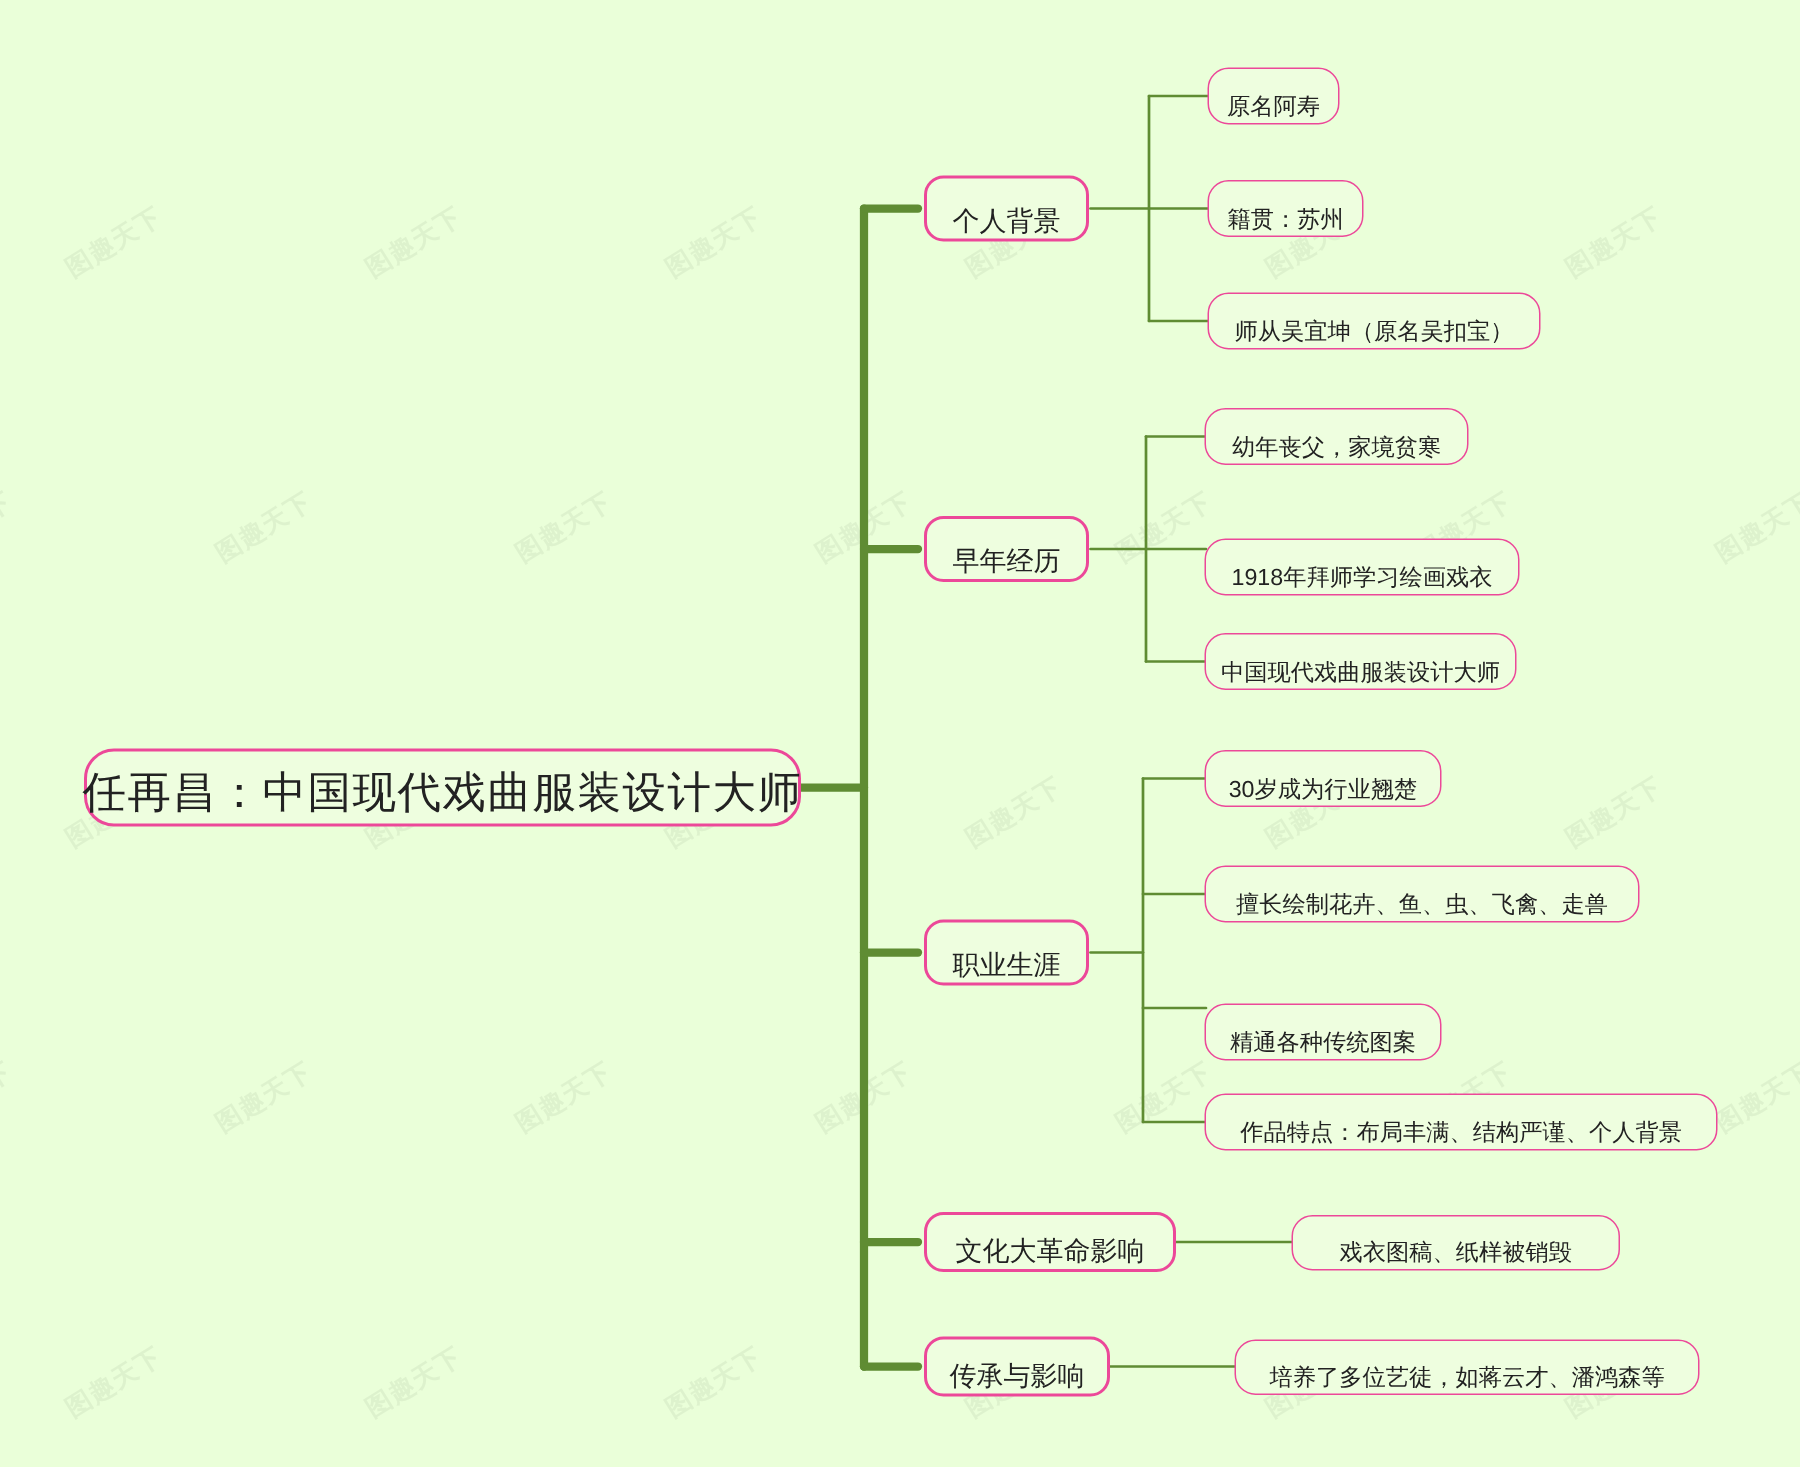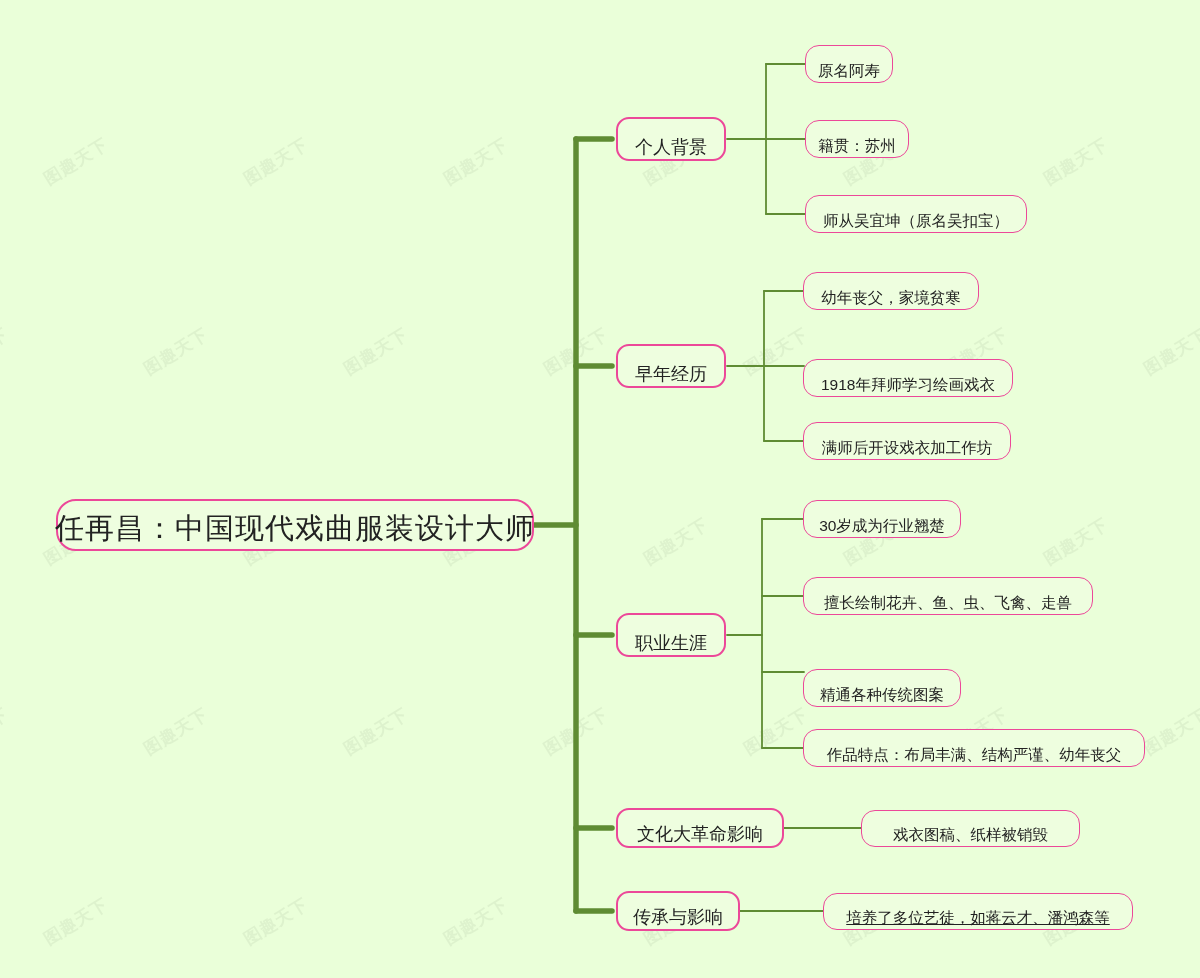--- a/index.html
+++ b/index.html
@@ -182,46 +182,46 @@
   <div class="node node-branch" style="left:616px; top:344px; width:110px; height:44px;">
     <span>早年经历</span>
   </div>
   <div class="node node-leaf" style="left:803px; top:272px; width:176px; height:38px;">
     <span>幼年丧父，家境贫寒</span>
   </div>
   <div class="node node-leaf" style="left:803px; top:347px; width:210px; height:38px;margin-top:12px;">
     <span>1918年拜师学习绘画戏衣</span>
   </div>
   <div class="node node-leaf" style="left:803px; top:422px; width:208px; height:38px;">
-    <span>满师后开设戏衣加工作坊</span>
+    <span>中国现代戏曲服装设计大师</span>
   </div>
 
   <div class="node node-branch" style="left:616px; top:613px; width:110px; height:44px;">
     <span>职业生涯</span>
   </div>
   <div class="node node-leaf" style="left:803px; top:500px; width:158px; height:38px;">
     <span>30岁成为行业翘楚</span>
   </div>
   <div class="node node-leaf" style="left:803px; top:577px; width:290px; height:38px;">
     <span>擅长绘制花卉、鱼、虫、飞禽、走兽</span>
   </div>
   <div class="node node-leaf" style="left:803px; top:653px; width:158px; height:38px;margin-top:16px;">
     <span>精通各种传统图案</span>
   </div>
   <div class="node node-leaf" style="left:803px; top:729px; width:342px; height:38px;">
-    <span>作品特点：布局丰满、结构严谨、幼年丧父</span>
+    <span>作品特点：布局丰满、结构严谨、个人背景</span>
   </div>
 
   <div class="node node-branch" style="left:616px; top:808px; width:168px; height:40px;">
     <span>文化大革命影响</span>
   </div>
   <div class="node node-leaf" style="left:861px; top:810px; width:219px; height:37px;">
     <span>戏衣图稿、纸样被销毁</span>
   </div>
 
   <div class="node node-branch" style="left:616px; top:891px; width:124px; height:40px;">
     <span>传承与影响</span>
   </div>
-  <div class="node node-leaf" style="left:823px; top:893px; width:310px; height:37px;text-decoration:underline;">
+  <div class="node node-leaf" style="left:823px; top:893px; width:310px; height:37px;">
     <span>培养了多位艺徒，如蒋云才、潘鸿森等</span>
   </div>
 
 </div>
 
 </body></html>

